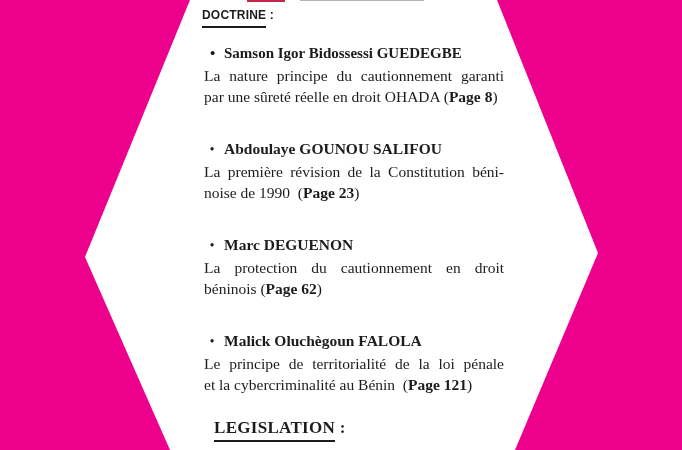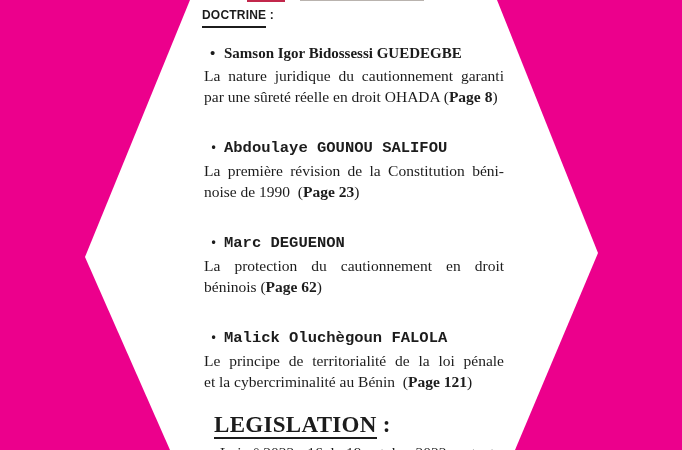--- a/index.html
+++ b/index.html
@@ -22,32 +22,32 @@
 
   .content{
     position:absolute;left:202px;top:6px;width:304px;
   }
   .heading-sans{
     font-family:"Liberation Sans", sans-serif;
     font-weight:bold;font-size:12px;line-height:19px;letter-spacing:.2px;
   }
   .heading-serif{
     font-family:"Liberation Serif", serif;
-    font-weight:bold;font-size:23px;line-height:22px;letter-spacing:.3px;
+    font-weight:bold;font-size:17px;line-height:22px;letter-spacing:.3px;
   }
   .heading-sans .u, .heading-serif .u{
     border-bottom:2px solid currentColor;padding-bottom:1px;display:inline-block;
   }
   .entries{margin:0;}
   .entry{margin-top:32px;}
   .entry:first-child{margin-top:16px;}
   .author{line-height:19px;margin-bottom:2px;white-space:nowrap;}
   .author .bullet{display:inline-block;width:14px;margin-left:8px;text-align:left;}
   .author.sans{font-family:Liberation Serif, serif;font-weight:bold;font-size:15px;}
-  .author.serif{font-family:Liberation Mono, monospace;font-weight:bold;font-size:15.5px;}
+  .author.serif{font-family:Liberation Serif, serif;font-weight:bold;font-size:15.5px;}
   .author.serif .bullet{font-size:12px;vertical-align:1px;}
   .line{
     font-size:15.5px;line-height:21px;margin-left:2px;width:300px;
     text-align:left;
   }
   .line.stretch{text-align:justify;text-align-last:justify;}
   .line .b{font-weight:bold;}
   .legislation{margin-top:22px;margin-left:12px;}
   .legislation .line{margin-left:6px;margin-top:3px;width:298px;}
 </style>
@@ -62,21 +62,21 @@
   <div class="content">
 
     <div class="heading-sans">
       <span class="u">DOCTRINE</span>
       <span>:</span>
     </div>
 
     <div class="entries">
         <div class="entry">
           <div class="author sans"><span class="bullet">•</span><span>Samson Igor Bidossessi GUEDEGBE</span></div>
-          <div class="line stretch"><span class="">La nature juridique du cautionnement garanti</span></div>
+          <div class="line stretch"><span class="">La nature principe du cautionnement garanti</span></div>
           <div class="line"><span class="">par une sûreté réelle en droit OHADA (</span><span class="b">Page 8</span><span class="">)</span></div>
         </div>
         <div class="entry">
           <div class="author serif"><span class="bullet">•</span><span>Abdoulaye GOUNOU SALIFOU</span></div>
           <div class="line stretch"><span class="">La première révision de la Constitution béni-</span></div>
           <div class="line"><span class="">noise de 1990&nbsp; (</span><span class="b">Page 23</span><span class="">)</span></div>
         </div>
         <div class="entry">
           <div class="author serif"><span class="bullet">•</span><span>Marc DEGUENON</span></div>
           <div class="line stretch"><span class="">La protection du cautionnement en droit</span></div>

